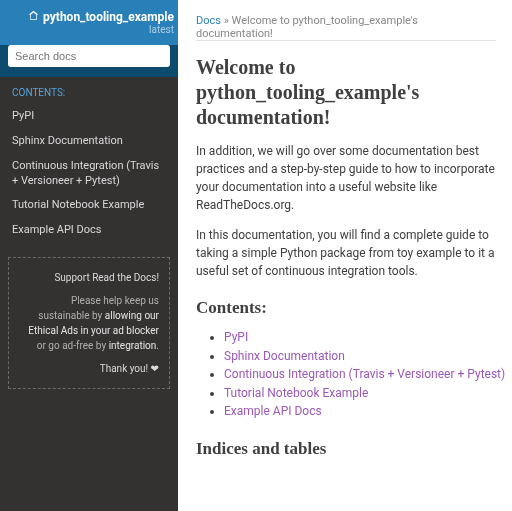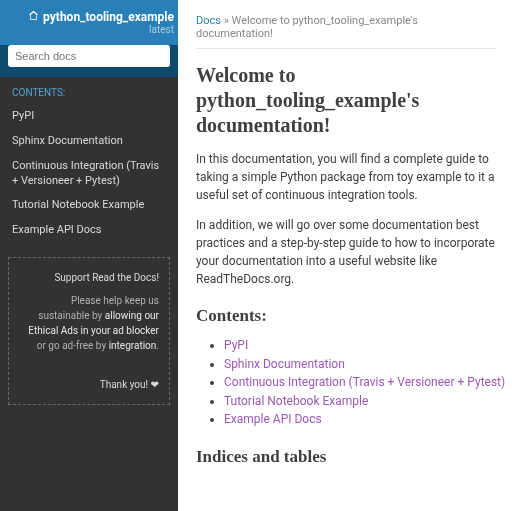--- a/index.html
+++ b/index.html
@@ -10,23 +10,23 @@
 .sb-title{color:#fff;font-weight:bold;font-size:12px}
 .sb-home{display:inline-block;margin-right:4px}
 .sb-ver{color:rgba(255,255,255,0.6);font-size:10px;}
 .sb-search{background:#0c4a6e;padding:0 8px 10px}
 .sb-search input{width:100%;padding:5px 7px;border:none;border-radius:3px;font-size:11px;background:#fff}
 .sb-caption{color:#55a5d9;font-size:10px;padding:10px 12px 6px;font-weight:normal}
 .sb-nav a{display:block;color:#d9d9d9;padding:5px 12px;font-size:11px;text-decoration:none;line-height:1.35}
 .ad-box{margin:14px 8px;padding:12px 10px;border:1px dashed #6a6a6a;text-align:right;color:#b0b0b0;font-size:10px;line-height:1.5}
 .ad-title{color:#d9d9d9;margin-bottom:8px;font-size:10px}
 .ad-link{color:#e6e6e6;}
-.ad-thanks{margin-top:24px;color:#d9d9d9}
+.ad-thanks{margin-top:8px;color:#d9d9d9}
 .main{flex:1;padding:14px 0 14px 18px;min-width:0}
-.crumbs{font-size:11px;color:#888;padding-bottom:8px;border-bottom:1px solid #e1e4e5;margin-right:16px}
+.crumbs{font-size:11px;color:#888;border-bottom:1px solid #e1e4e5;margin-right:16px}
 .crumbs a{color:#2980b9;text-decoration:none}
 .content{padding-top:14px}
 h1{font-size:20px;font-weight:700;color:#404040;font-family:Georgia,serif;line-height:1.25;margin-bottom:12px}
 h2{font-size:17px;font-weight:700;color:#404040;font-family:Georgia,serif;margin:18px 0 10px}
 .content p{font-size:12px;line-height:1.5;margin-bottom:12px;color:#404040}
 .content a{color:#9b59b6;text-decoration:none}
 .content ul{list-style:disc;padding-left:28px;margin-bottom:8px}
 .content li{font-size:12px;color:#404040;line-height:1.55}
 .content li a{color:#9b59b6}
 </style>
@@ -64,22 +64,22 @@
       <div class="ad-thanks">Thank you! ❤</div>
     </div>
   </aside>
 
   <main class="main">
     <div class="crumbs">
       <a>Docs</a><span> » </span><span>Welcome to python_tooling_example's documentation!</span>
     </div>
     <div class="content">
       <h1>Welcome to python_tooling_example's documentation!</h1>
+      <p>In addition, we will go over some documentation best practices and a step-by-step guide to how to incorporate your documentation into a useful website like ReadTheDocs.org.</p>
       <p>In this documentation, you will find a complete guide to taking a simple Python package from toy example to it a useful set of continuous integration tools.</p>
-      <p>In addition, we will go over some documentation best practices and a step-by-step guide to how to incorporate your documentation into a useful website like ReadTheDocs.org.</p>
       <h2>Contents:</h2>
       <ul>
         <li><a>PyPI</a></li>
         <li><a>Sphinx Documentation</a></li>
         <li><a>Continuous Integration (Travis + Versioneer + Pytest)</a></li>
         <li><a>Tutorial Notebook Example</a></li>
         <li><a>Example API Docs</a></li>
       </ul>
       <h2>Indices and tables</h2>
 

